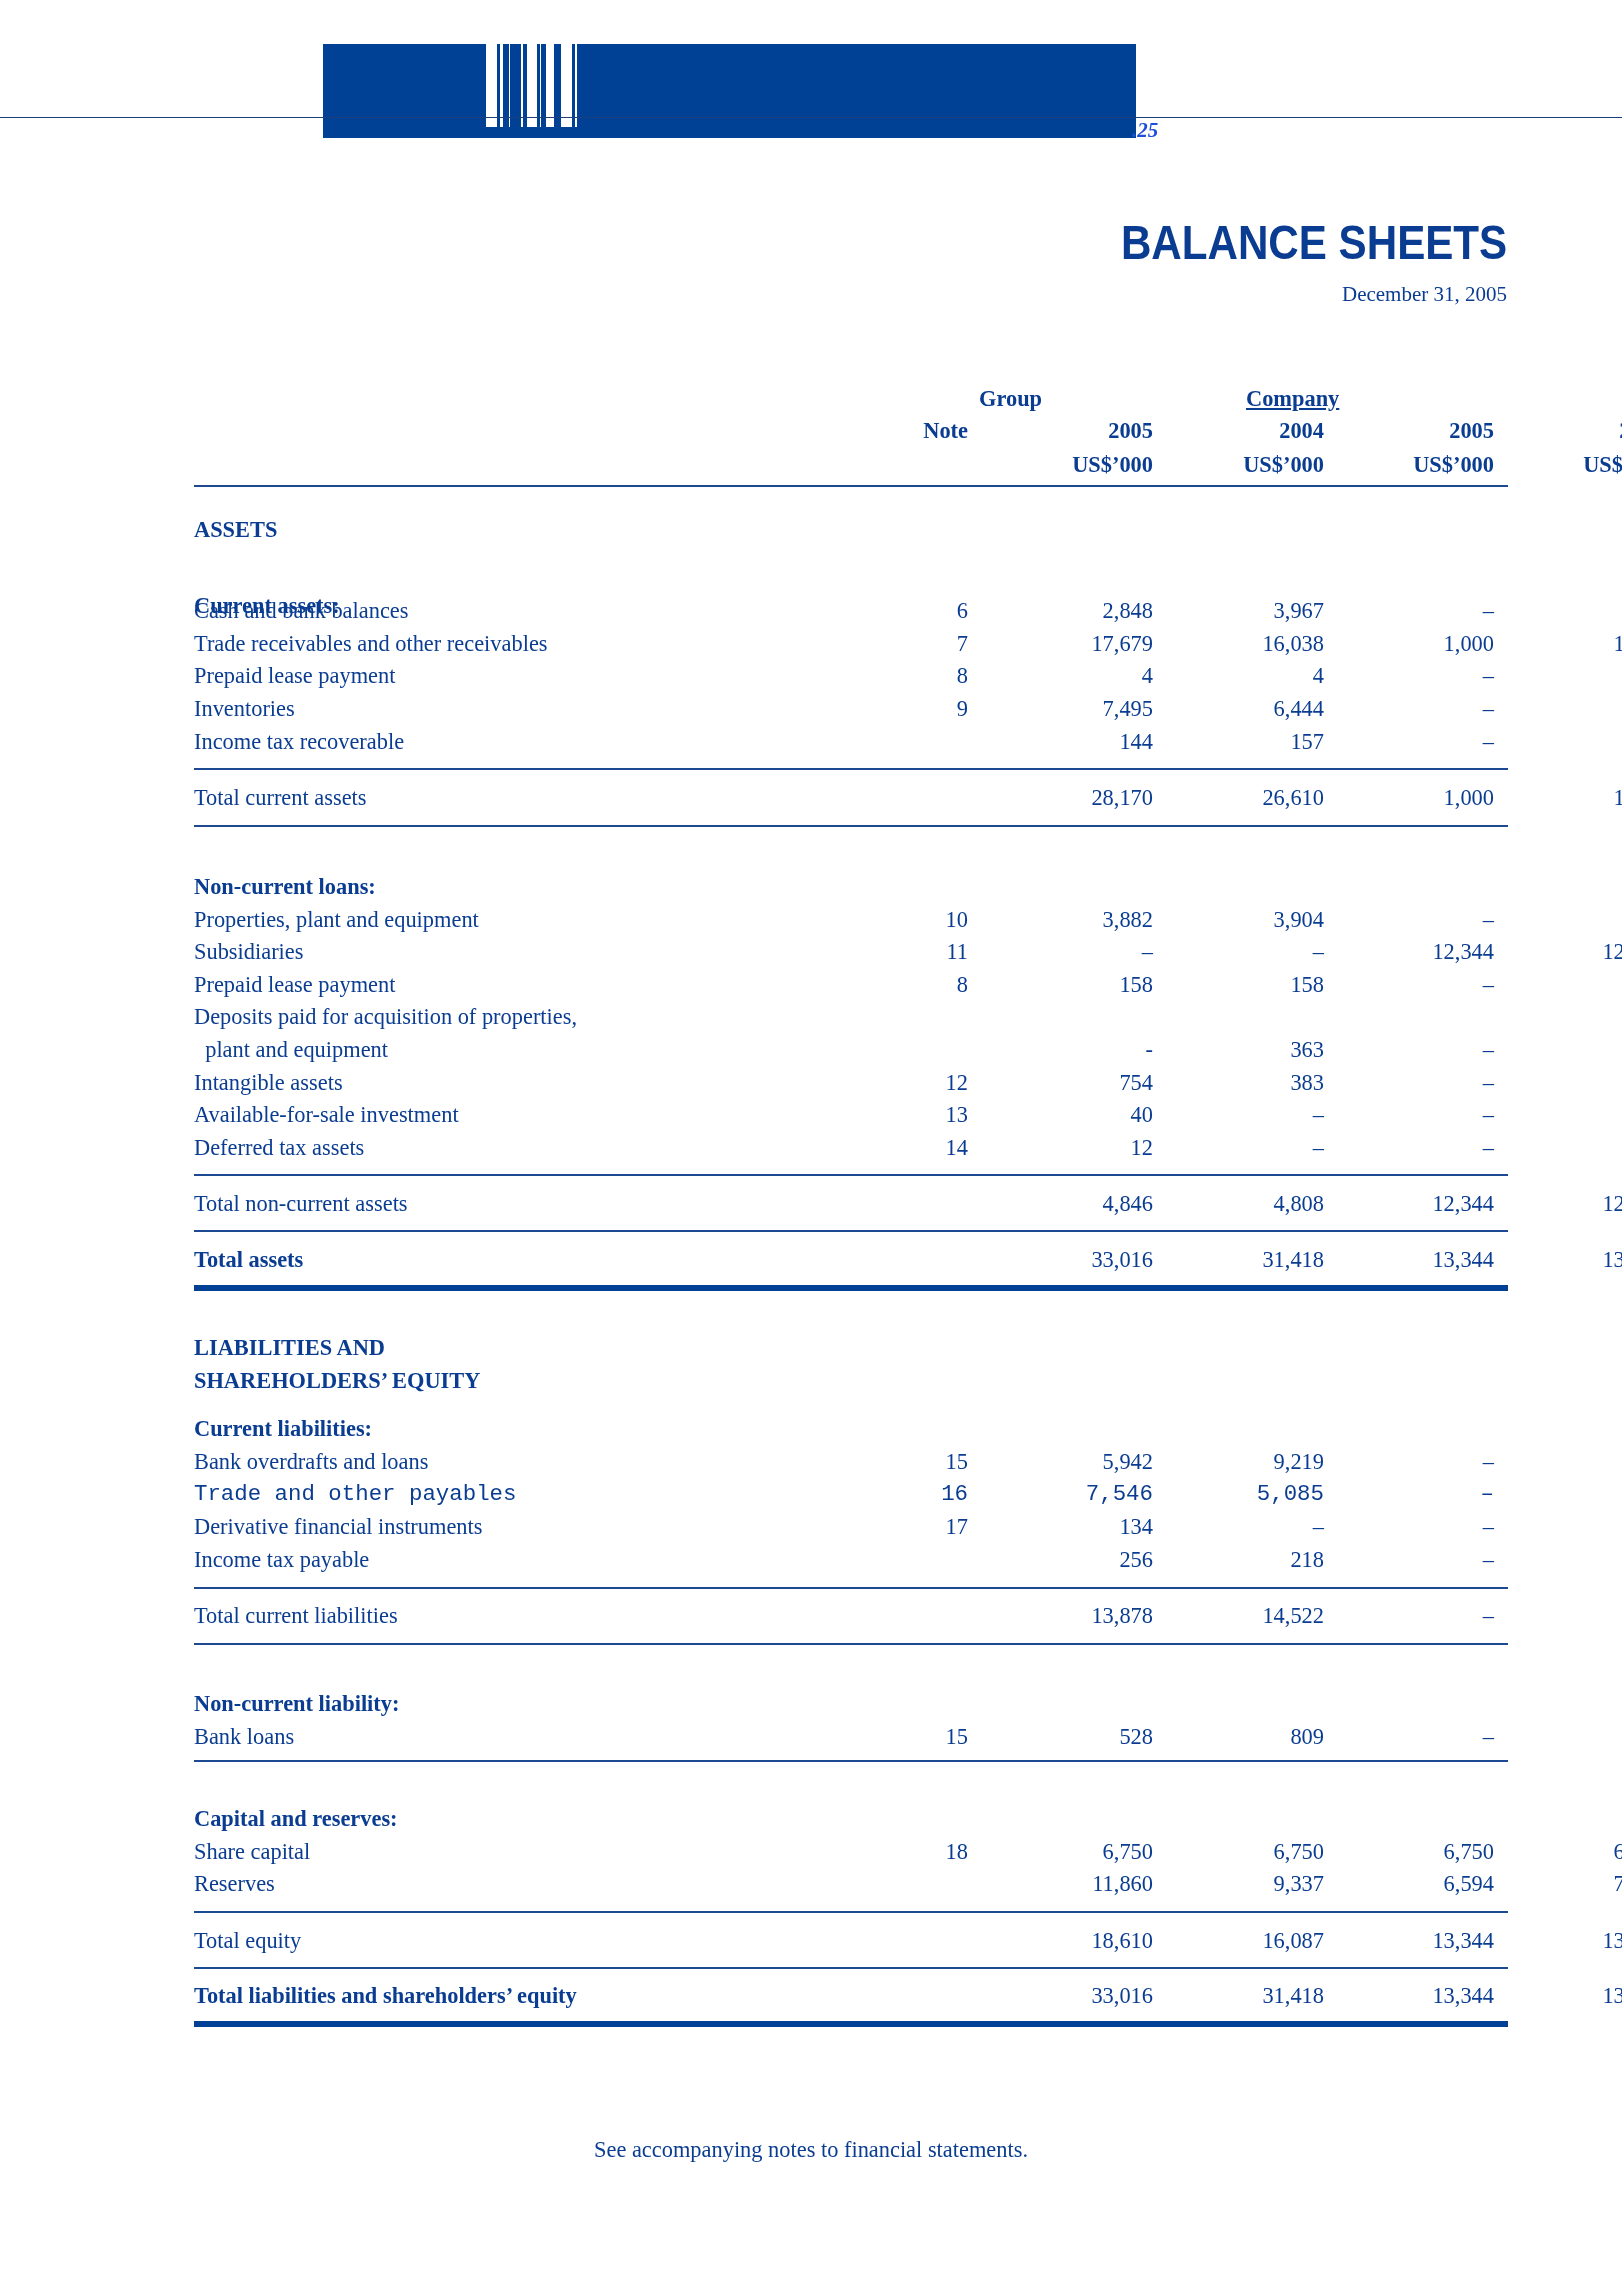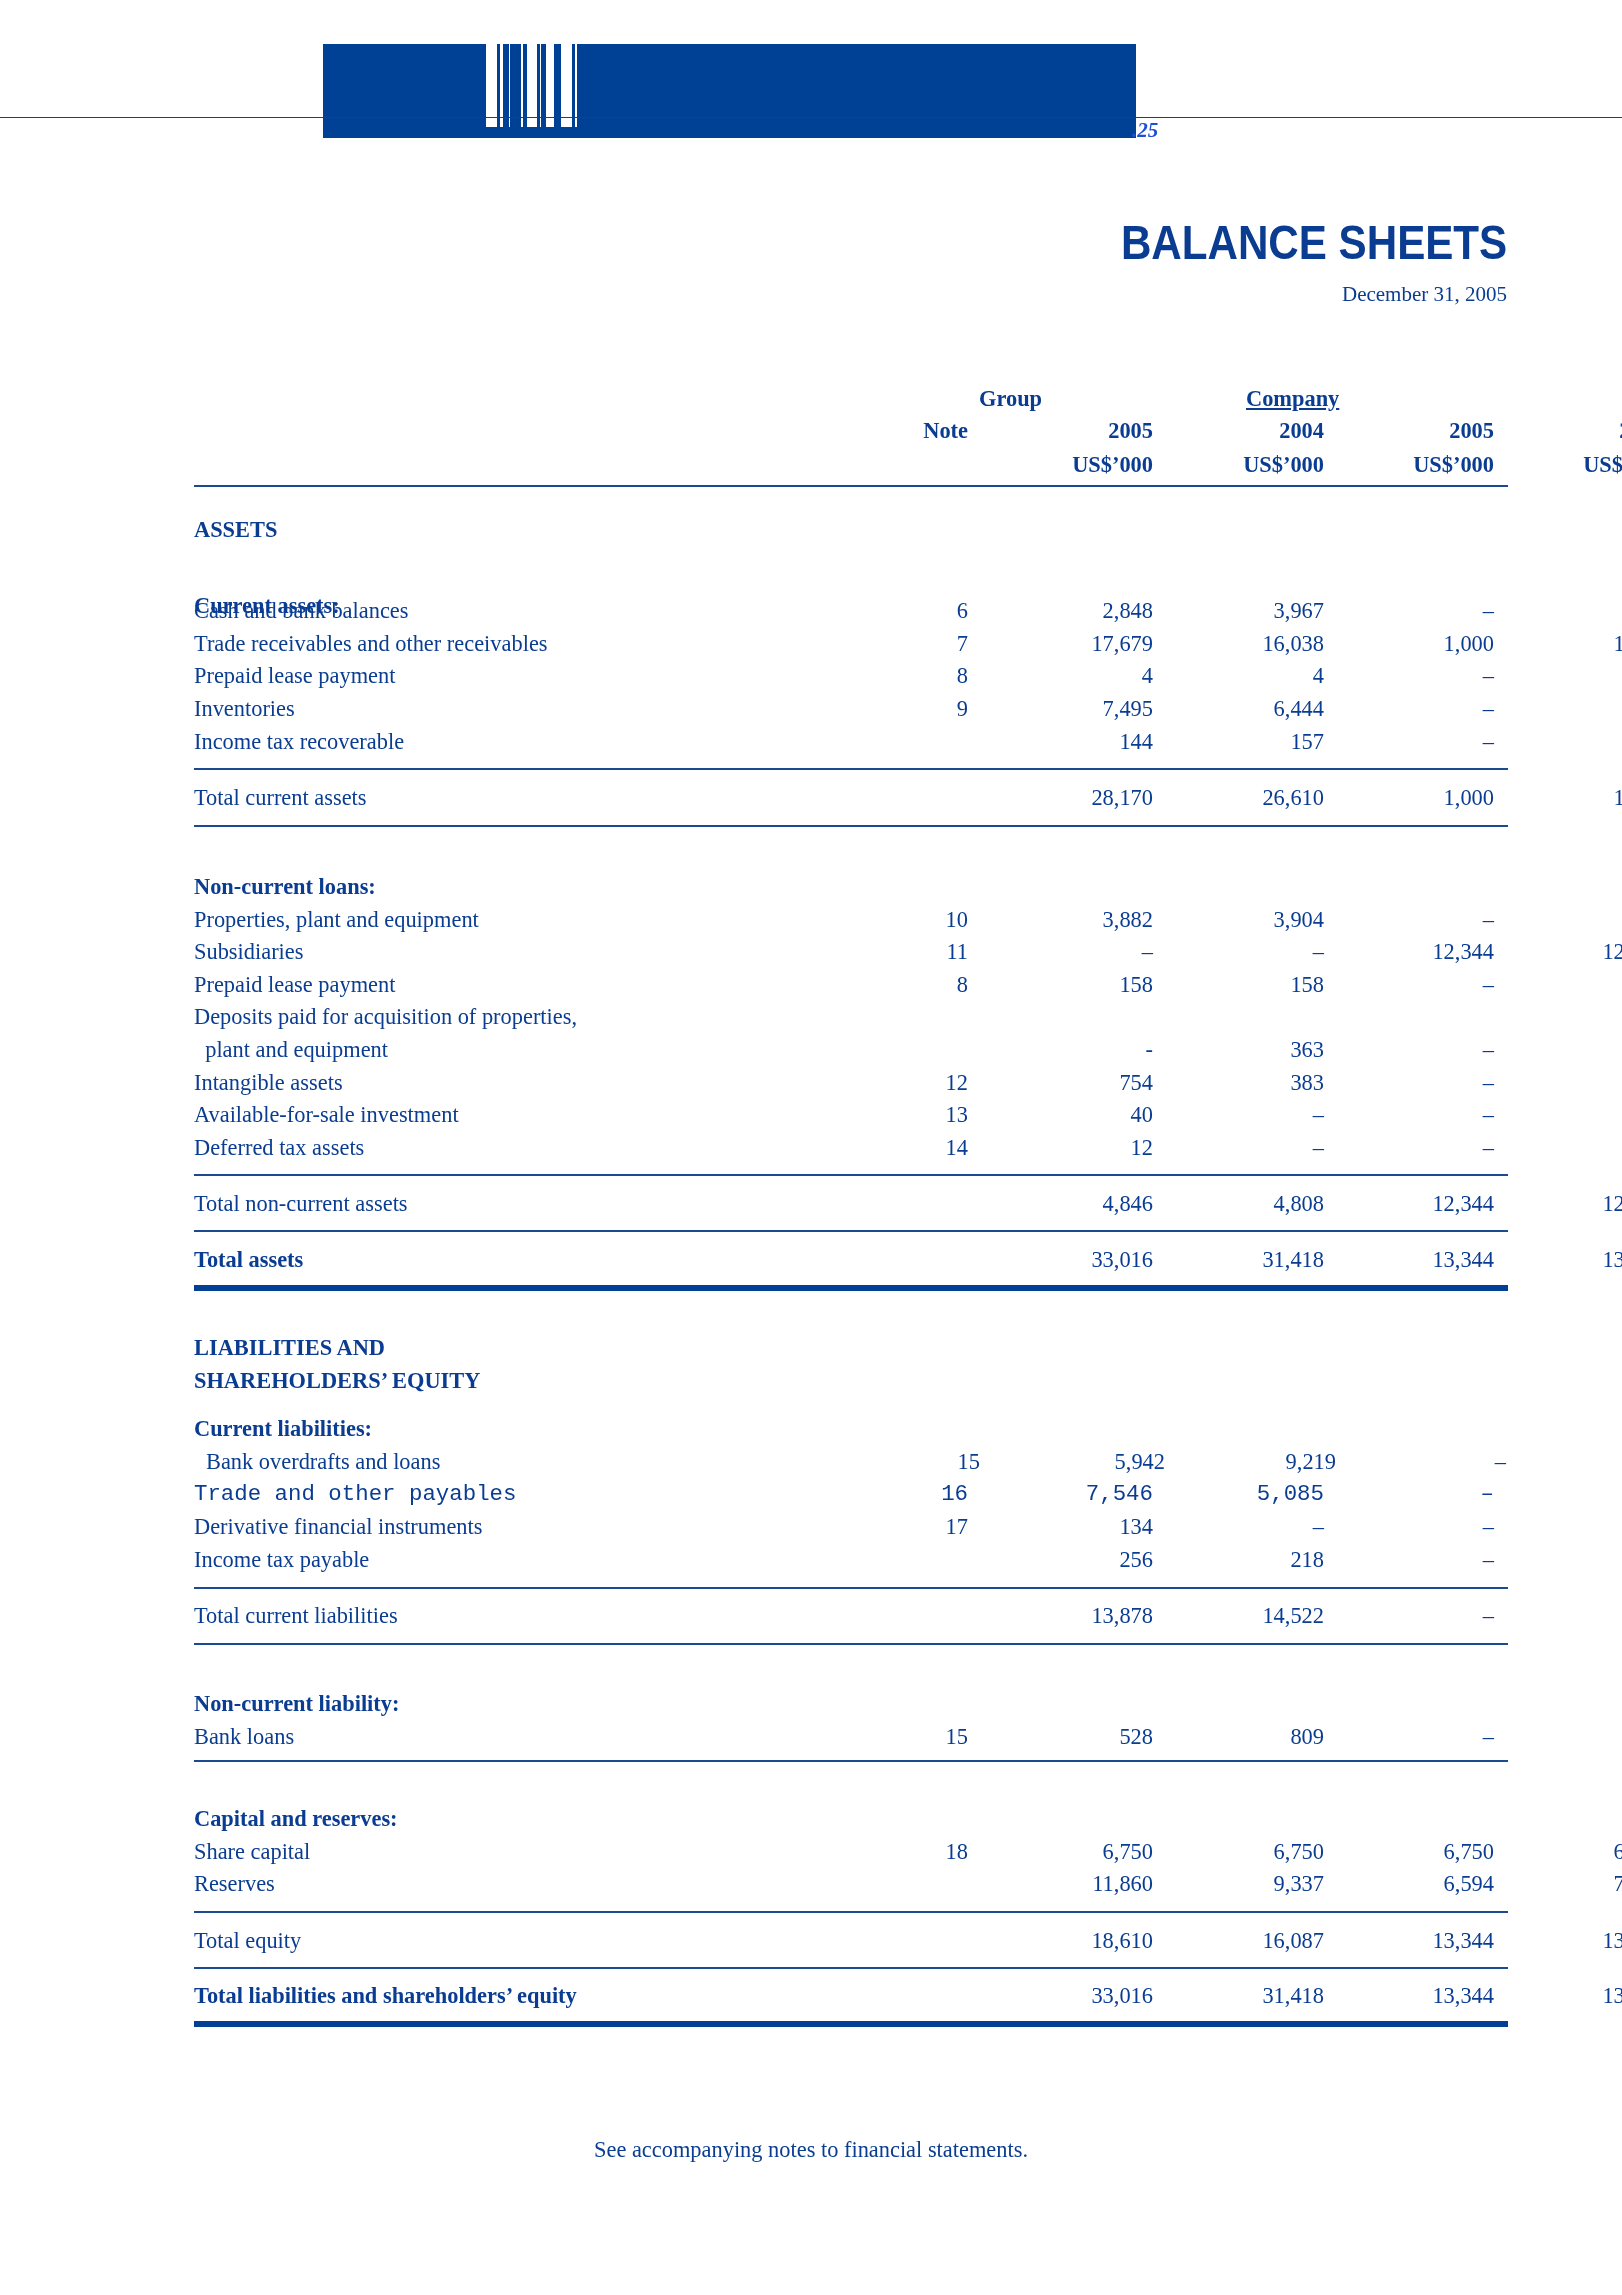--- a/index.html
+++ b/index.html
@@ -210,21 +210,21 @@
 
   <div class="row bold" style="top:1332px;">
     <span class="label">LIABILITIES AND</span>
   </div>
   <div class="row bold" style="top:1365px;">
     <span class="label">SHAREHOLDERS’ EQUITY</span>
   </div>
   <div class="row bold" style="top:1413px;">
     <span class="label">Current liabilities:</span>
   </div>
-  <div class="row" style="top:1446px;margin-left:12px;">
+  <div class="row" style="top:1446px;">
     <span class="label">Bank overdrafts and loans</span>
     <span class="cell c-note">15</span>
     <span class="cell c-g05">5,942</span>
     <span class="cell c-g04">9,219</span>
     <span class="cell c-c05">–</span>
     <span class="cell c-c04">–</span>
   </div>
   <div class="row" style="top:1478px;font-family:Liberation Mono, monospace;">
     <span class="label">Trade and other payables</span>
     <span class="cell c-note">16</span>

